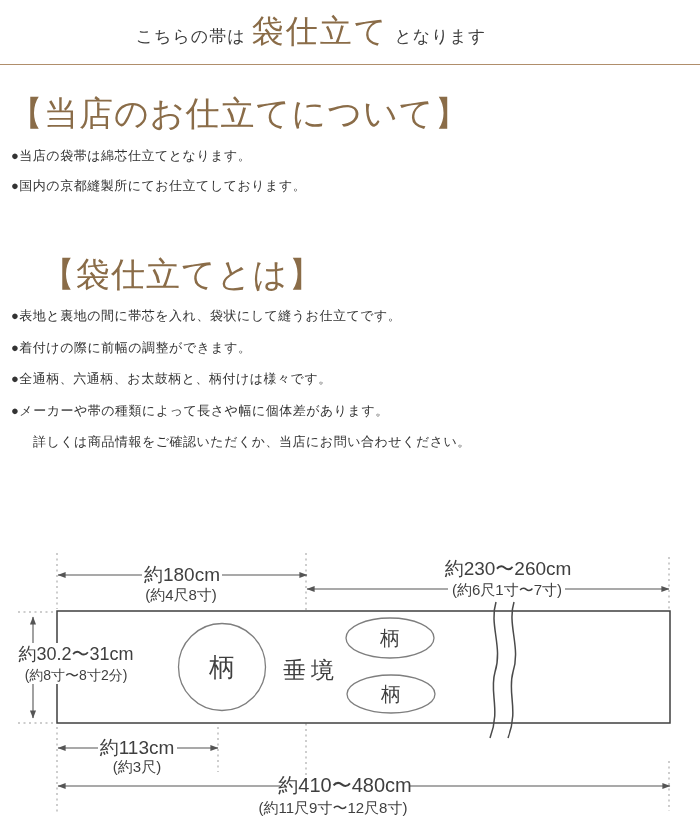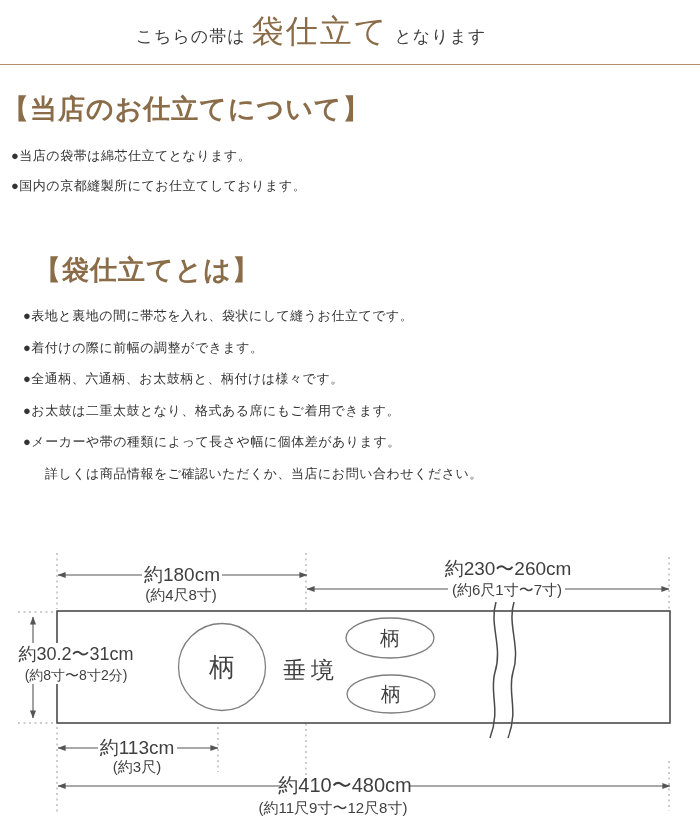--- a/index.html
+++ b/index.html
@@ -8,27 +8,27 @@
     font-family:"Liberation Serif","DejaVu Serif",serif;
     color:#353535;overflow:hidden;
   }
   .abs{position:absolute;}
   
   .title{top:10px;left:0;width:622px;text-align:center;white-space:nowrap;}
   .title .small{font-size:17px;color:#3c3c3c;letter-spacing:1px;}
   .title .big{font-size:32px;color:#8a6c48;letter-spacing:2px;margin:0 6px;}
   .divider{top:64px;left:0;width:700px;height:0;border-top:1px solid #b08e6b;}
   
-  .sec-h{left:2px;font-size:27px;color:#8a6c48;letter-spacing:1px;white-space:nowrap;font-weight:bold;}
+  .sec-h{left:9px;font-size:34px;color:#8a6c48;letter-spacing:1px;white-space:nowrap;}
   .h1{top:91px;}
   .h2{top:252px;margin-left:32px;}
   
   .bullets{left:11px;font-size:13px;color:#333333;white-space:nowrap;letter-spacing:0.5px;}
   .b1{top:141px;line-height:29.5px;}
-  .b2{top:300px;line-height:31.5px;margin-left:12px;}
+  .b2{top:300px;line-height:31.5px;}
   .indent{text-indent:22px;}
   
   .diagram{top:545px;left:0;width:700px;height:295px;}
   svg text{
     font-family:"Liberation Sans","DejaVu Sans",sans-serif;
     fill:#3f3f3f;
   }
   .dimline{stroke:#555555;stroke-width:1.1;fill:none;}
   .dash{stroke:#9b9b9b;stroke-width:1;fill:none;stroke-dasharray:2 3.5;}
   .shape{stroke:#7e7e7e;stroke-width:1.3;fill:none;}
@@ -46,21 +46,20 @@
 <div class="abs bullets b1">
   <div>●当店の袋帯は綿芯仕立てとなります。</div>
   <div>●国内の京都縫製所にてお仕立てしております。</div>
 </div>
 
 <div class="abs sec-h h2">【袋仕立てとは】</div>
 <div class="abs bullets b2">
   <div>●表地と裏地の間に帯芯を入れ、袋状にして縫うお仕立てです。</div>
   <div>●着付けの際に前幅の調整ができます。</div>
   <div>●全通柄、六通柄、お太鼓柄と、柄付けは様々です。</div>
-  <div>●お太鼓は二重太鼓となり、格式ある席にもご着用できます。</div>
   <div>●メーカーや帯の種類によって長さや幅に個体差があります。</div>
   <div class="indent">詳しくは商品情報をご確認いただくか、当店にお問い合わせください。</div>
 </div>
 
 <svg class="abs diagram" viewBox="0 0 700 295" width="700" height="295" xmlns="http://www.w3.org/2000/svg">
   <defs>
     <marker id="ah" viewBox="0 0 10 10" refX="9.5" refY="5" markerWidth="9" markerHeight="8" markerUnits="userSpaceOnUse" orient="auto-start-reverse">
       <path d="M0,1.2 L10,5 L0,8.8 Z" fill="#555555"></path>
     </marker>
   </defs>

